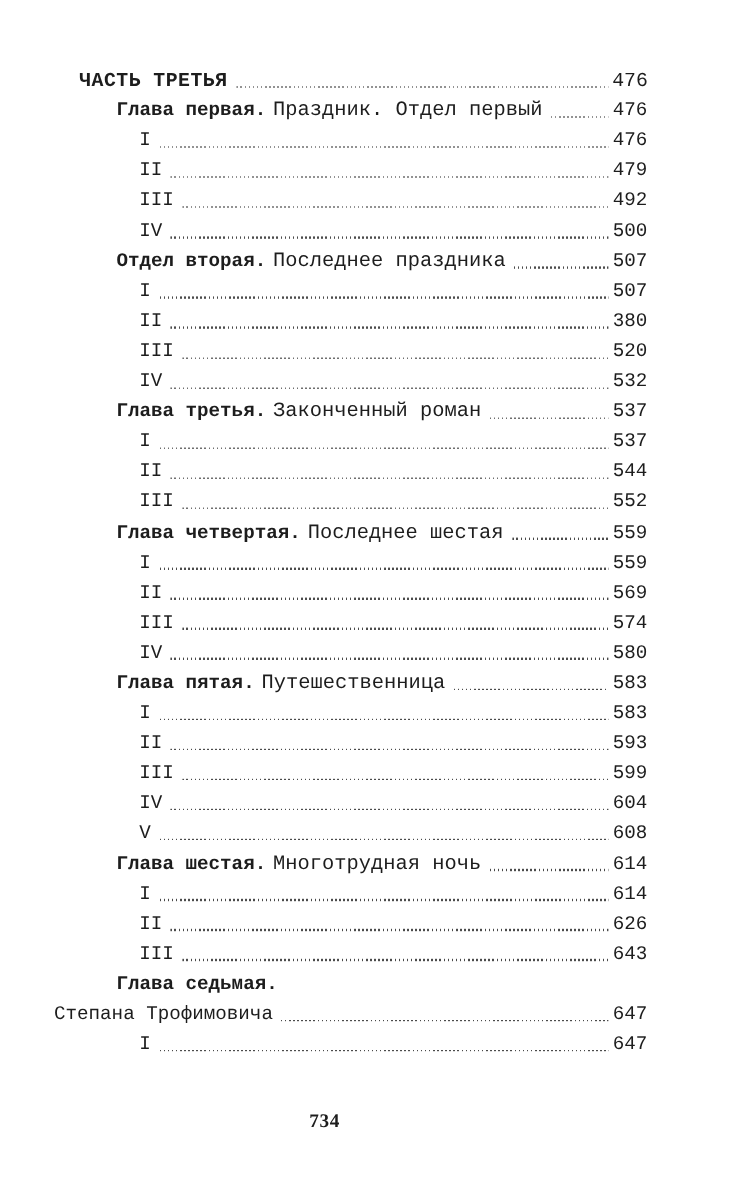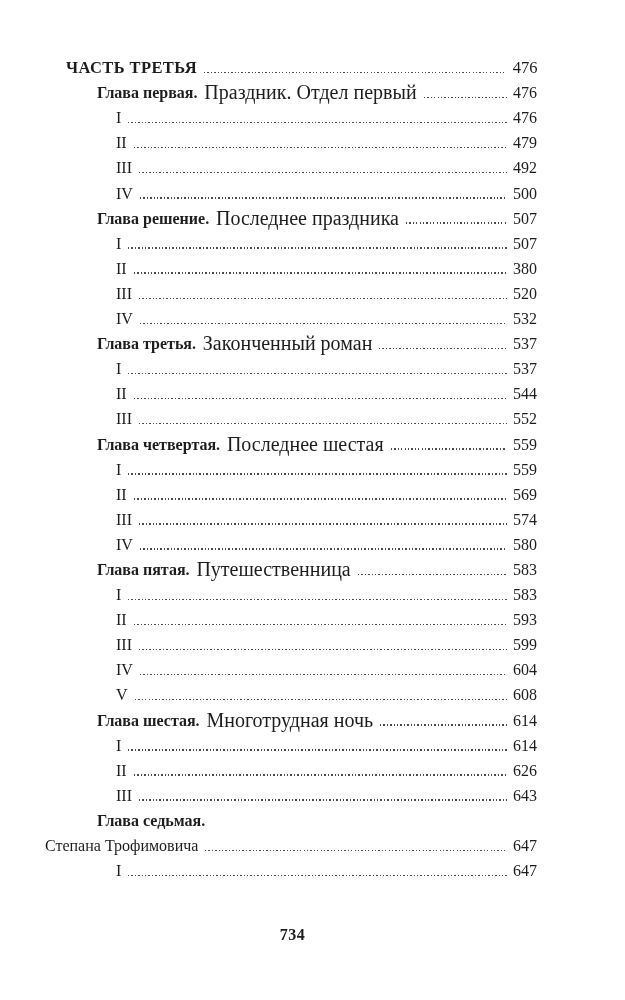--- a/index.html
+++ b/index.html
@@ -20,53 +20,53 @@
     position: absolute;
     left: 45px; top: 52px;
     width: 495px;
   }
   .row {
     display: flex;
     align-items: flex-end;
     height: 25.1px;
     font-size: 16px;
     line-height: 19px;
+    font-family: Liberation Mono, monospace;
   }
   .row .head { font-weight: 700; white-space: nowrap; }
   .row.section .head, .row.wrap .head { font-weight: 400; }
   .row.part { font-size: 16.5px; }
   .row.part .head { letter-spacing: 0.4px; }
   .row.part    { padding-left: 21px; }
   .row.chapter { padding-left: 52px; }
   .row.section { padding-left: 71px; }
   .row.wrap    { padding-left: 0; }
   .sub {
     white-space: nowrap;
     margin-left: 0.34em;
-    font-size: 20px;
+    font-size: 17px;
   }
   .leader {
     flex: 1 1 auto;
     height: 1.4px;
     margin: 0 3px 4px 7px;
     background: repeating-linear-gradient(90deg,
       #4b4b4b 0, #4b4b4b 1.3px,
       transparent 1.3px, transparent 3.4px);
   }
   .pagenum {
     white-space: nowrap;
     min-width: 30px;
     text-align: center;
   }
   .footer {
     position: absolute;
     left: 0; top: 926px;
     width: 541px;
     text-align: center;
-    padding-left: 22px;
   }
   .folio {
     font-weight: 700;
     font-size: 16px;
     letter-spacing: 0.5px;
   }
 </style>
 </head>
 <body>
 
@@ -97,21 +97,21 @@
         <span class="head">III</span>
         <span class="leader"></span>
         <span class="pagenum">492</span>
       </div>
       <div class="row section">
         <span class="head">IV</span>
         <span class="leader"></span>
         <span class="pagenum">500</span>
       </div>
       <div class="row chapter">
-        <span class="head">Глава решение.</span>
+        <span class="head">Отдел вторая.</span>
         <span class="sub">Последнее праздника</span>
         <span class="leader"></span>
         <span class="pagenum">507</span>
       </div>
       <div class="row section">
         <span class="head">I</span>
         <span class="leader"></span>
         <span class="pagenum">507</span>
       </div>
       <div class="row section">

